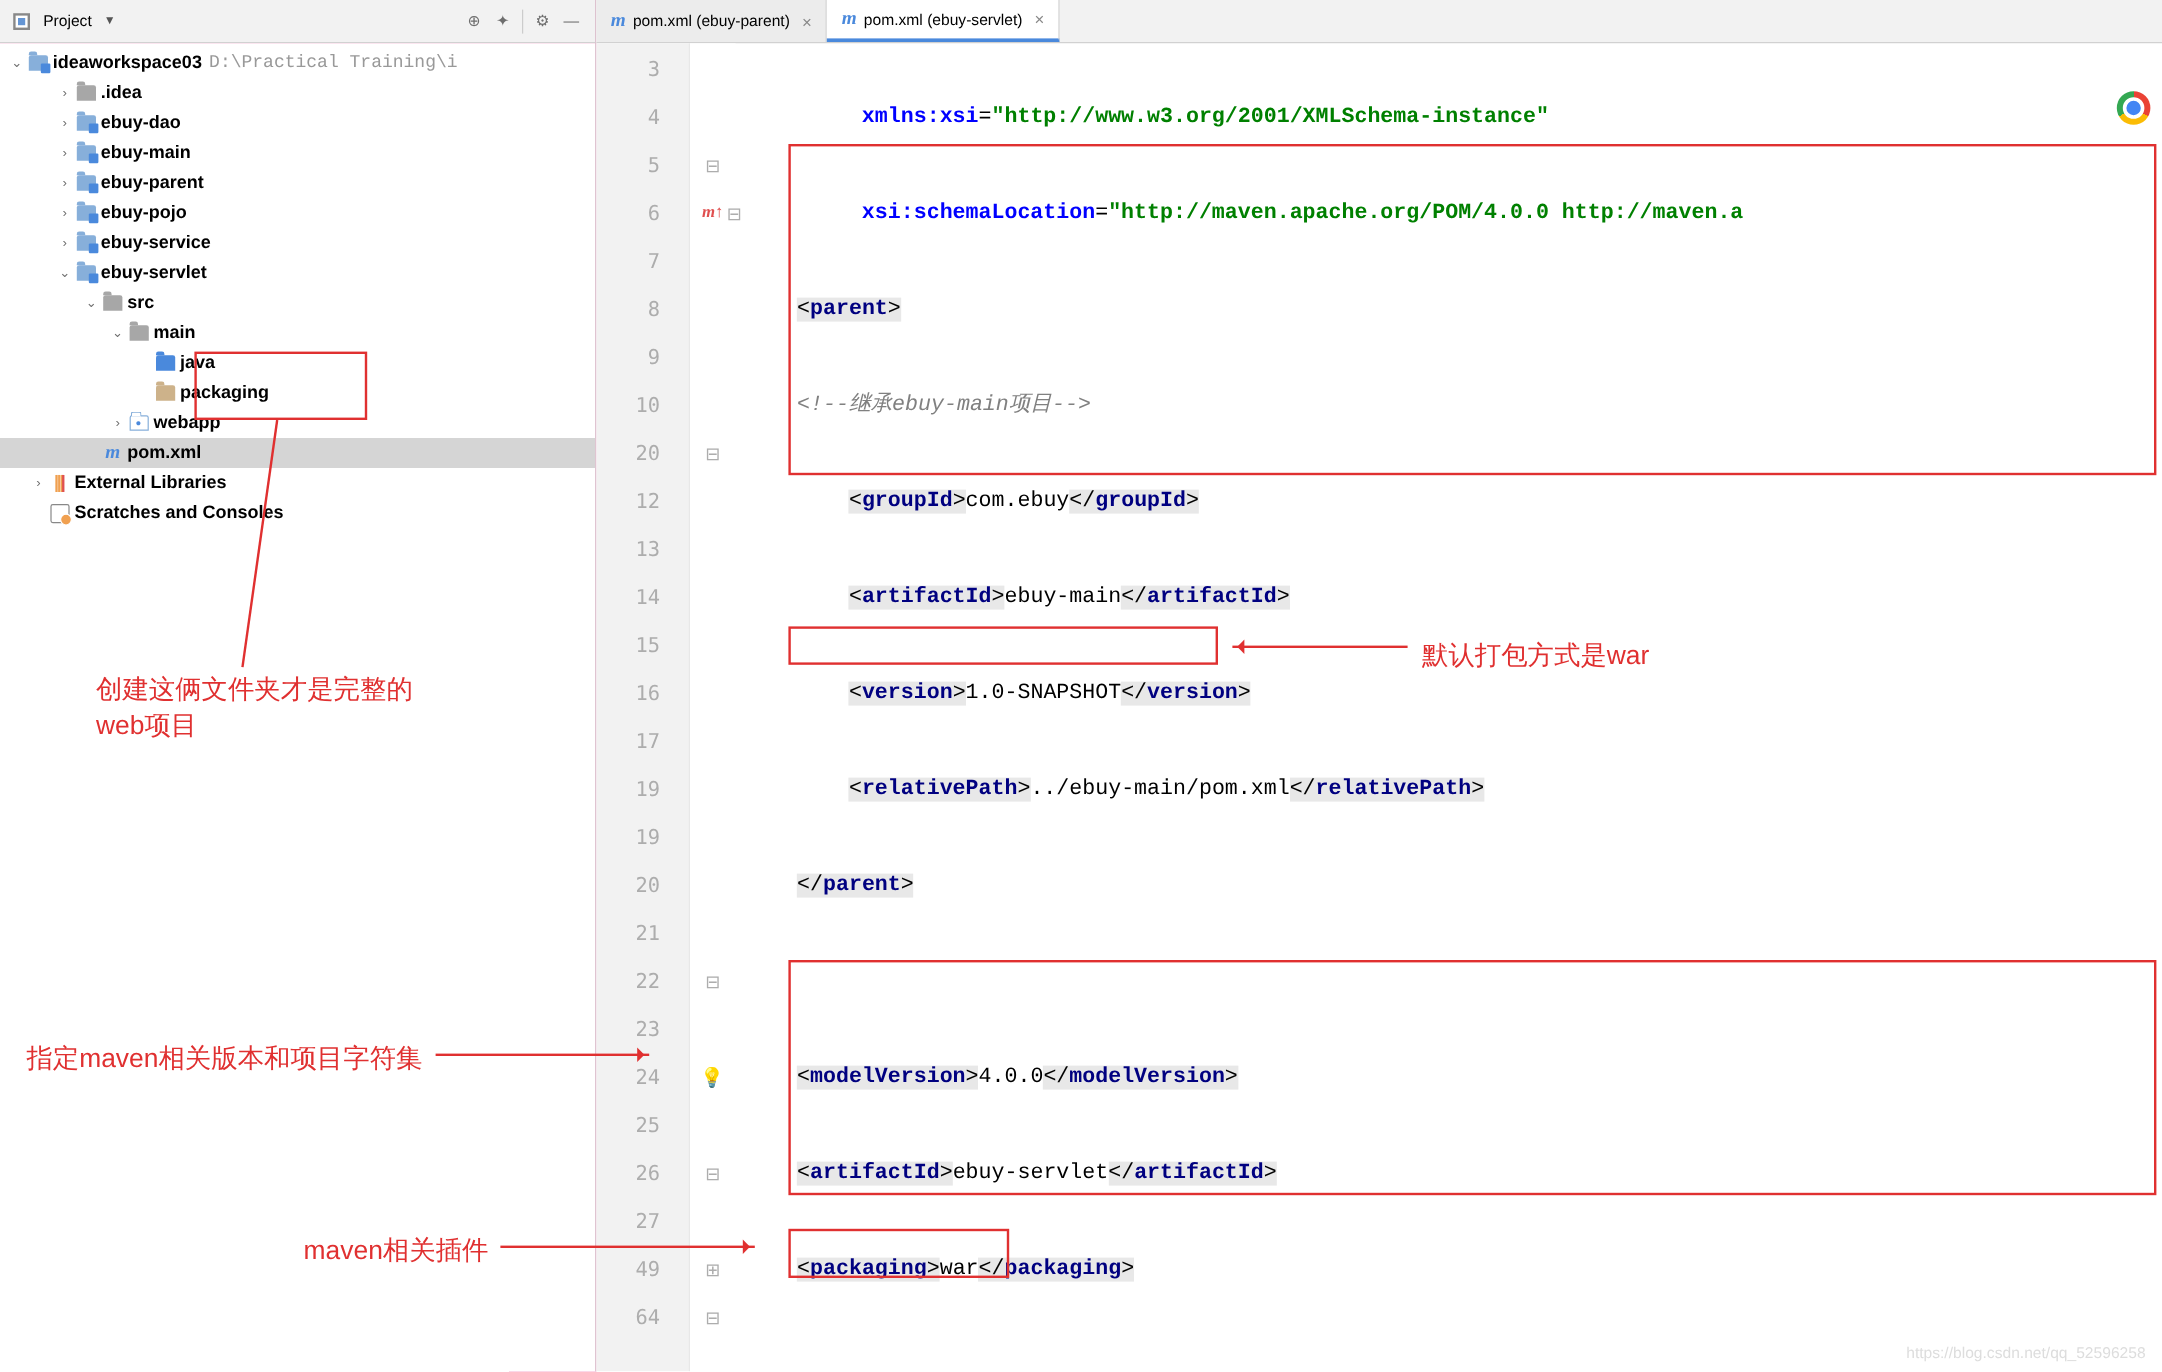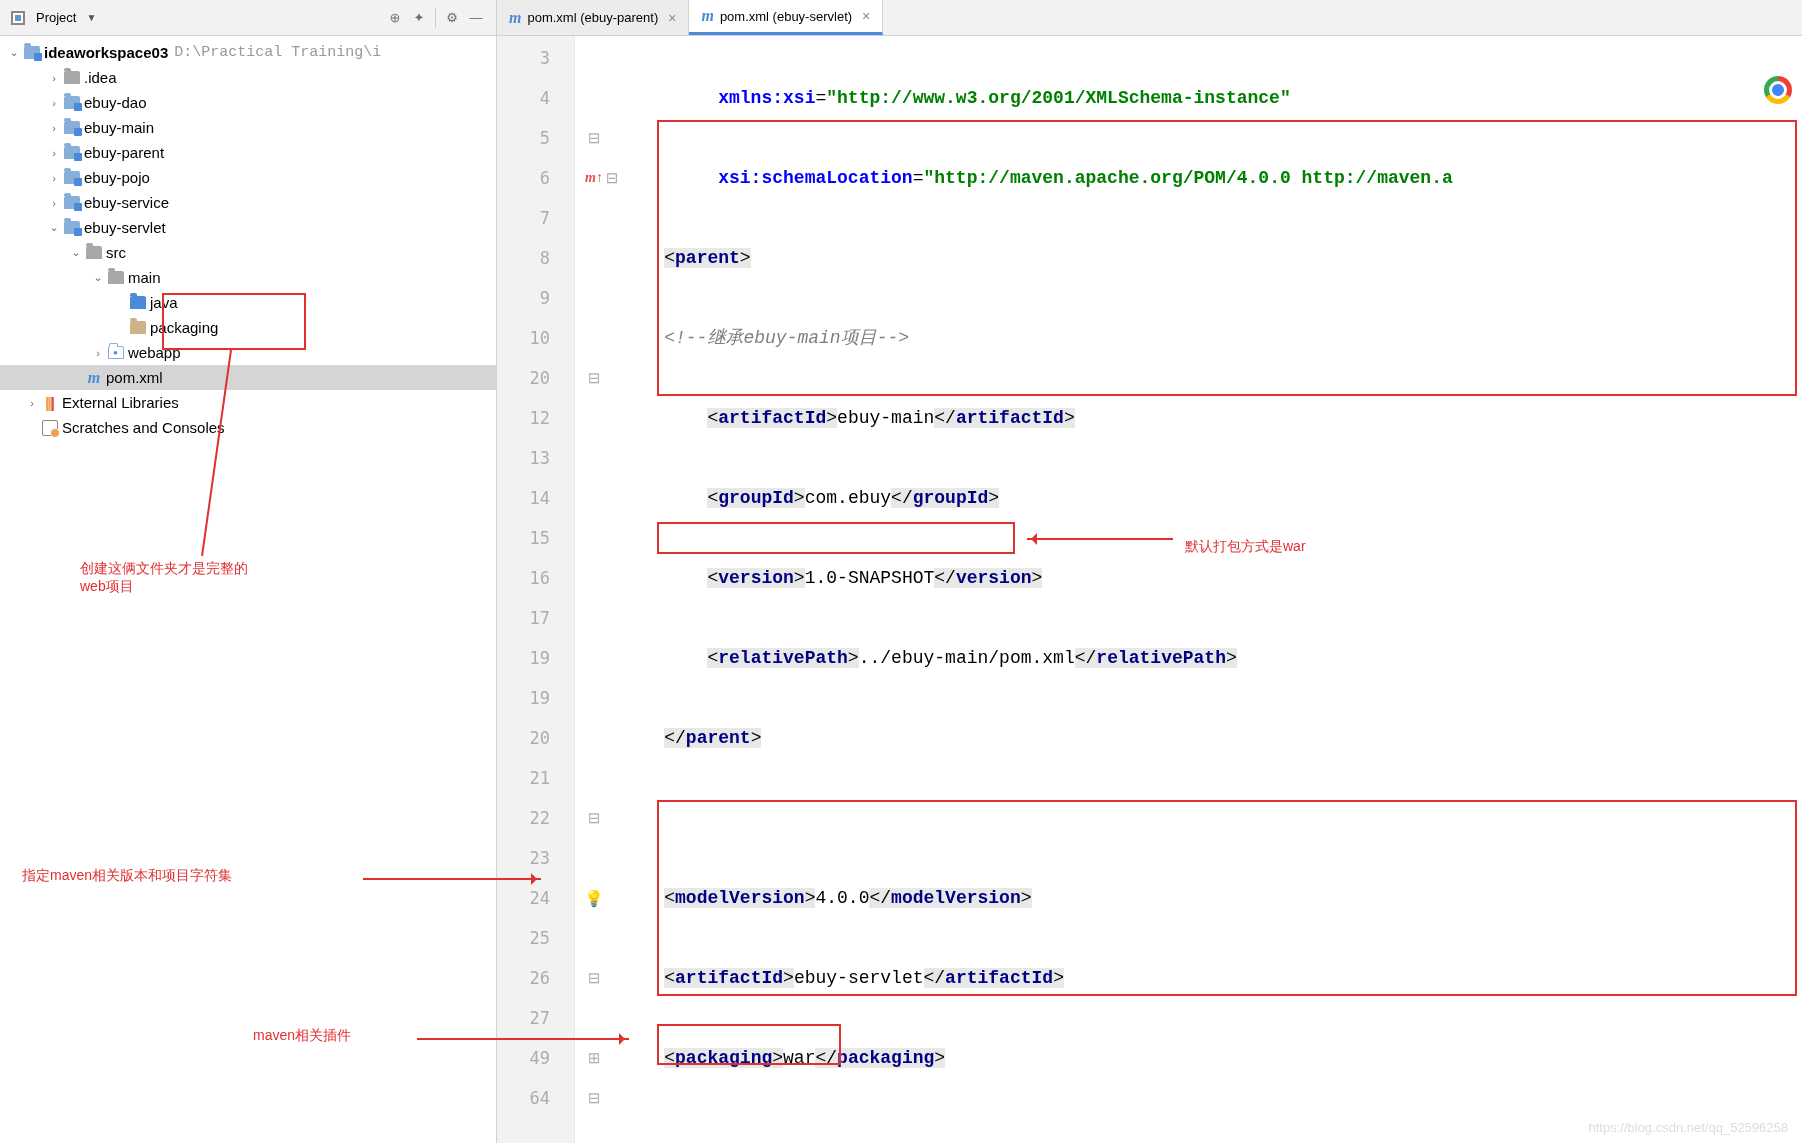--- a/index.html
+++ b/index.html
@@ -15,21 +15,21 @@
 .project-header .spacer { flex: 1; }
 .project-header .toolbar-icon { width: 24px; height: 24px; display: flex; align-items: center; justify-content: center; color: #6e6e6e; cursor: pointer; }
 .project-header .divider { width: 1px; height: 20px; background: #ccc; margin: 0 4px; }
 
 .tree { flex: 1; padding: 4px 0; font-size: 15px; background: #fff; overflow: hidden; position: relative; }
 .tree-row { display: flex; align-items: center; height: 25px; padding-left: 6px; white-space: nowrap; cursor: pointer; }
 .tree-row.selected { background: #d5d5d5; }
 .tree-indent { display: inline-block; }
 .tree-arrow { width: 16px; display: inline-flex; align-items: center; justify-content: center; color: #6e6e6e; font-size: 11px; }
 .tree-icon { width: 20px; height: 20px; display: inline-flex; align-items: center; justify-content: center; margin-right: 2px; }
-.tree-label { color: #000; }
+.tree-label { color: #000; font-weight: bold; }
 .tree-path { color: #999; margin-left: 6px; font-family: Liberation Mono, monospace; }
 
 .folder-icon { width: 16px; height: 13px; background: #a7a7a7; border-radius: 2px 2px 0 0; position: relative; }
 .folder-icon::before { content: ''; position: absolute; top: -3px; left: 0; width: 7px; height: 3px; background: #a7a7a7; border-radius: 2px 2px 0 0; }
 .folder-icon.module { background: #87afda; }
 .folder-icon.module::before { background: #87afda; }
 .folder-icon.module::after { content: ''; position: absolute; bottom: -2px; right: -2px; width: 8px; height: 8px; background: #4a89dc; border-radius: 1px; }
 .folder-icon.source { background: #4a89dc; }
 .folder-icon.source::before { background: #4a89dc; }
 .folder-icon.resources { background: #cdb28a; }
@@ -41,21 +41,21 @@
 .file-icon { width: 14px; height: 16px; background: #fff; border: 1px solid #999; border-radius: 1px; position: relative; }
 .m-icon { color: #4a89dc; font-weight: bold; font-style: italic; font-size: 16px; font-family: serif; }
 .lib-icon::before { content: '|||'; color: #f0a050; letter-spacing: -2px; font-weight: bold; }
 .lib-icon::after { content: '|'; color: #e05050; font-weight: bold; margin-left: -1px; }
 .scratch-icon { width: 16px; height: 16px; border: 1.5px solid #888; border-radius: 2px; position: relative; }
 .scratch-icon::after { content: ''; position: absolute; bottom: -3px; right: -3px; width: 8px; height: 8px; background: #f0a050; border-radius: 50%; border: 1px solid #fff; }
 .proj-root-icon { width: 14px; height: 14px; background: #fff; border: 2px solid #888; }
 .proj-root-icon::after { content: ''; position: absolute; width: 6px; height: 6px; background: #6495d4; margin: 2px; }
 
 .red-box { position: absolute; border: 2px solid #e03030; pointer-events: none; }
-.annotation { position: absolute; font-family: "Microsoft YaHei", sans-serif; font-size: 14px; color: #e03030; pointer-events: none; }
+.annotation { position: absolute; font-family: "Microsoft YaHei", sans-serif; font-size: 22px; color: #e03030; pointer-events: none; }
 .red-arrow-line { position: absolute; height: 2px; background: #e03030; pointer-events: none; }
 .red-arrow-line::before { content: ''; position: absolute; left: -2px; top: -5px; border: 6px solid transparent; border-right-color: #e03030; }
 .red-arrow-line.right::before { left: auto; right: -2px; border-right-color: transparent; border-left-color: #e03030; }
 .red-arrow-diag { position: absolute; width: 2px; background: #e03030; pointer-events: none; transform-origin: top center; }
 
 
 .editor-area { flex: 1; display: flex; flex-direction: column; background: #fff; position: relative; }
 .tabs { height: 36px; display: flex; align-items: stretch; background: #f2f2f2; border-bottom: 1px solid #d1d1d1; }
 .tab { display: flex; align-items: center; padding: 0 12px; gap: 6px; border-right: 1px solid #d1d1d1; cursor: pointer; background: #ececec; }
 .tab.active { background: #fff; border-bottom: 3px solid #4a89dc; }
@@ -323,22 +323,22 @@
         <div class="marker-cell" style="top:1042px;">
             <span class="fold-marker">⊟</span>
           </div>
       </div>
 
       <div class="code">
 <div class="code-line">         <span class="attr-n">xmlns:xsi</span><span class="punct">=</span><span class="attr-v">"http://www.w3.org/2001/XMLSchema-instance"</span></div>
 <div class="code-line">         <span class="attr-n">xsi:schemaLocation</span><span class="punct">=</span><span class="attr-v">"http://maven.apache.org/POM/4.0.0 http://maven.a</span></div>
 <div class="code-line">    <span class="tag-bg"><span class="punct">&lt;</span><span class="kw">parent</span><span class="punct">&gt;</span></span></div>
 <div class="code-line">    <span class="cmt">&lt;!--继承ebuy-main项目--&gt;</span></div>
+<div class="code-line">        <span class="tag-bg"><span class="punct">&lt;</span><span class="kw">groupId</span><span class="punct">&gt;</span></span><span class="txt">com.ebuy</span><span class="tag-bg"><span class="punct">&lt;/</span><span class="kw">groupId</span><span class="punct">&gt;</span></span></div>
 <div class="code-line">        <span class="tag-bg"><span class="punct">&lt;</span><span class="kw">artifactId</span><span class="punct">&gt;</span></span><span class="txt">ebuy-main</span><span class="tag-bg"><span class="punct">&lt;/</span><span class="kw">artifactId</span><span class="punct">&gt;</span></span></div>
-<div class="code-line">        <span class="tag-bg"><span class="punct">&lt;</span><span class="kw">groupId</span><span class="punct">&gt;</span></span><span class="txt">com.ebuy</span><span class="tag-bg"><span class="punct">&lt;/</span><span class="kw">groupId</span><span class="punct">&gt;</span></span></div>
 <div class="code-line">        <span class="tag-bg"><span class="punct">&lt;</span><span class="kw">version</span><span class="punct">&gt;</span></span><span class="txt">1.0-SNAPSHOT</span><span class="tag-bg"><span class="punct">&lt;/</span><span class="kw">version</span><span class="punct">&gt;</span></span></div>
 <div class="code-line">        <span class="tag-bg"><span class="punct">&lt;</span><span class="kw">relativePath</span><span class="punct">&gt;</span></span><span class="txt">../ebuy-main/pom.xml</span><span class="tag-bg"><span class="punct">&lt;/</span><span class="kw">relativePath</span><span class="punct">&gt;</span></span></div>
 <div class="code-line">    <span class="tag-bg"><span class="punct">&lt;/</span><span class="kw">parent</span><span class="punct">&gt;</span></span></div>
 <div class="code-line"></div>
 <div class="code-line">    <span class="tag-bg"><span class="punct">&lt;</span><span class="kw">modelVersion</span><span class="punct">&gt;</span></span><span class="txt">4.0.0</span><span class="tag-bg"><span class="punct">&lt;/</span><span class="kw">modelVersion</span><span class="punct">&gt;</span></span></div>
 <div class="code-line">    <span class="tag-bg"><span class="punct">&lt;</span><span class="kw">artifactId</span><span class="punct">&gt;</span></span><span class="txt">ebuy-servlet</span><span class="tag-bg"><span class="punct">&lt;/</span><span class="kw">artifactId</span><span class="punct">&gt;</span></span></div>
 <div class="code-line">    <span class="tag-bg"><span class="punct">&lt;</span><span class="kw">packaging</span><span class="punct">&gt;</span></span><span class="txt">war</span><span class="tag-bg"><span class="punct">&lt;/</span><span class="kw">packaging</span><span class="punct">&gt;</span></span></div>
 <div class="code-line"></div>
 
 

